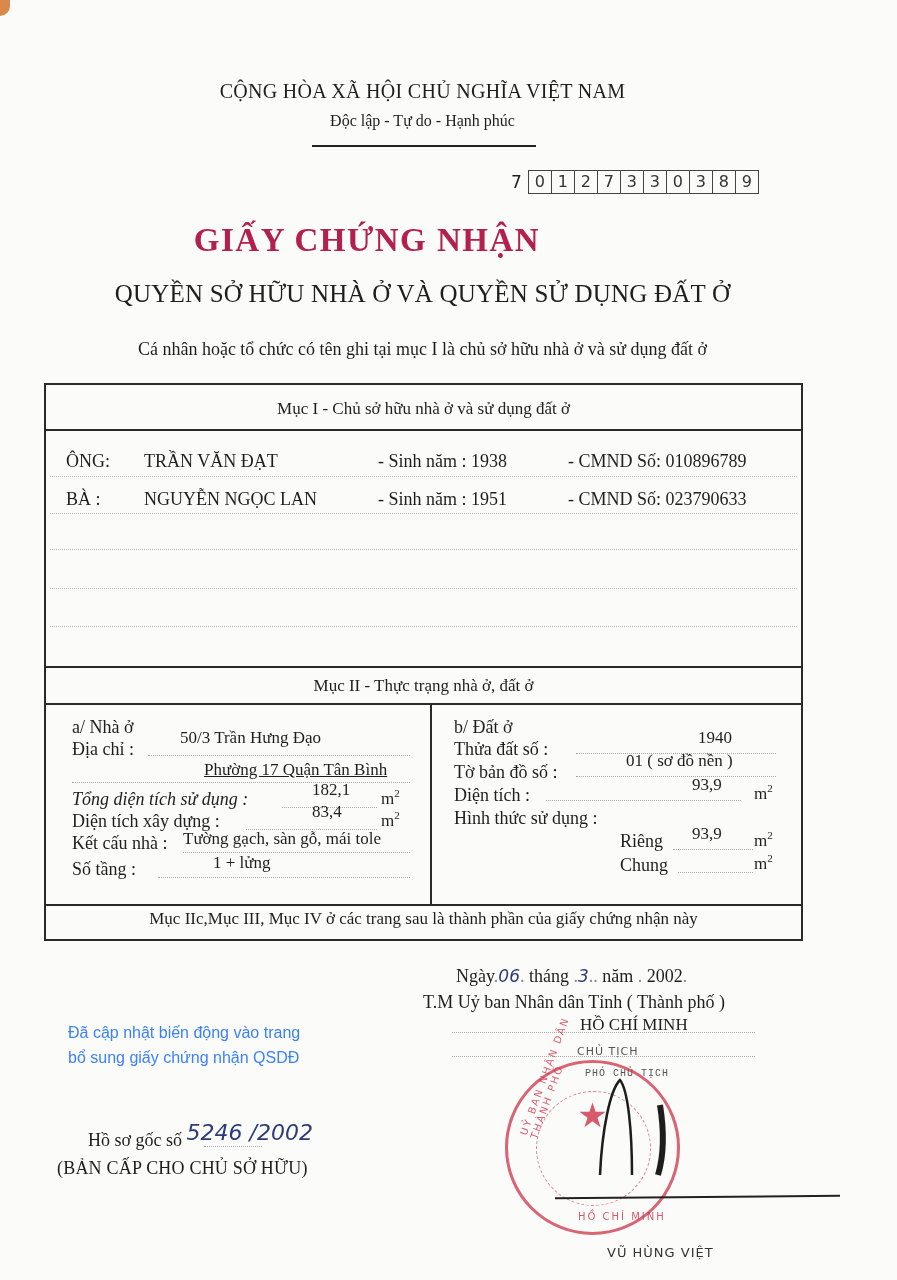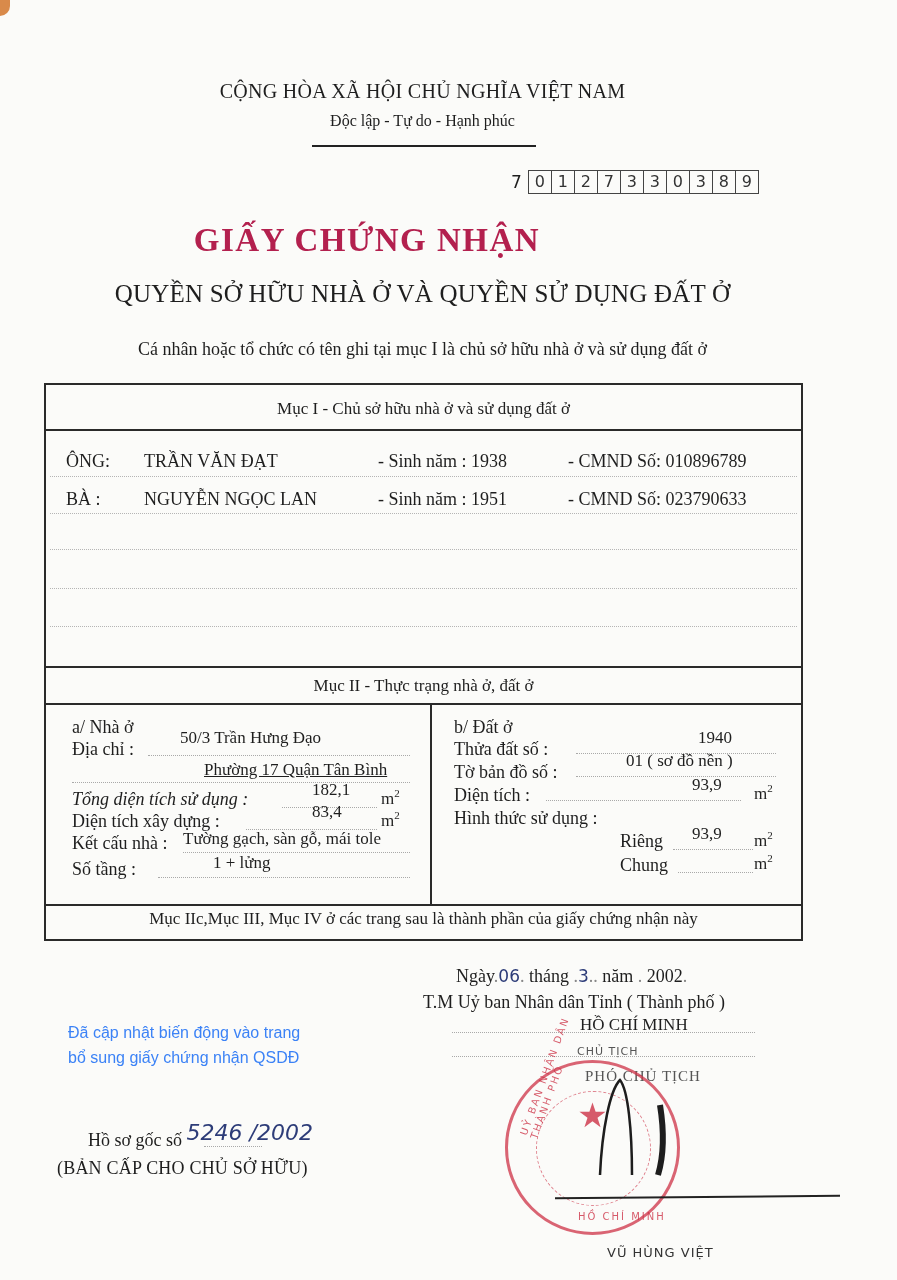--- a/index.html
+++ b/index.html
@@ -43,27 +43,27 @@
   .vline { position: absolute; top: 319px; height: 200px; left: 384px; border-left: 2px solid #2a2a2a; }
 
   .fld { position: absolute; font-size: 18px; white-space: nowrap; }
   .val { position: absolute; font-size: 17px; white-space: nowrap; }
   .dots { position: absolute; border-top: 1.5px dotted #a9a9a9; }
   .unit sup { font-size: 11px; }
 
   .footer-note { position: absolute; left: 0; right: 0; top: 524px; font-size: 17px; text-align: center; }
 
   .date-line { left: 456px; top: 966px; font-size: 18px; }
-  .date-line .hand { font-family: "DejaVu Sans", sans-serif; font-size: 17px; color: #2d3c78; }
+  .date-line .hand { font-family: "DejaVu Sans", sans-serif; font-style: italic; font-size: 17px; color: #2d3c78; }
   .org-line { left: 423px; top: 992px; font-size: 18px; }
   .city-line { left: 580px; top: 1015px; font-size: 17px; }
   .dots-city { left: 452px; top: 1032px; width: 303px; }
   .dots-sign { left: 452px; top: 1056px; width: 303px; }
   .role1 { left: 577px; top: 1045px; font-family: "DejaVu Sans", sans-serif; font-size: 11px; color: #555; letter-spacing: 1px; }
-  .role2 { left: 585px; top: 1068px; font-family: Liberation Serif, serif; font-size: 15px; color: #555; letter-spacing: 1px; }
+  .role2 { left: 585px; top: 1068px; font-family: Liberation Mono, monospace; font-size: 10px; color: #555; letter-spacing: 1px; }
 
   .stamp { left: 505px; top: 1060px; width: 175px; height: 175px; border-radius: 50%; border: 3px solid rgba(205,50,70,0.75); box-sizing: border-box; }
   .stamp-inner { position: absolute; left: 28px; top: 28px; width: 113px; height: 113px; border-radius: 50%; border: 1.5px dashed rgba(205,50,70,0.6); }
   .stamp-star { position: absolute; left: 50%; top: 32px; transform: translateX(-50%); font-size: 34px; color: rgba(205,50,70,0.8); font-family: "DejaVu Sans", sans-serif; }
   .stamp-text { position: absolute; font-family: "DejaVu Sans", sans-serif; font-size: 10px; color: rgba(205,50,70,0.8); letter-spacing: 2px; }
   .sig-svg { left: 560px; top: 1060px; }
   .sig-rule { left: 555px; top: 1196px; width: 285px; height: 2px; background: #222; transform: rotate(-0.5deg); }
   .signer { left: 607px; top: 1245px; font-family: "DejaVu Sans", sans-serif; font-size: 13px; letter-spacing: 1px; color: #333; }
 
   .update-note { left: 68px; top: 1020px; font-family: "Liberation Sans", sans-serif; font-size: 16px; color: #3b82f6; line-height: 25px; }

